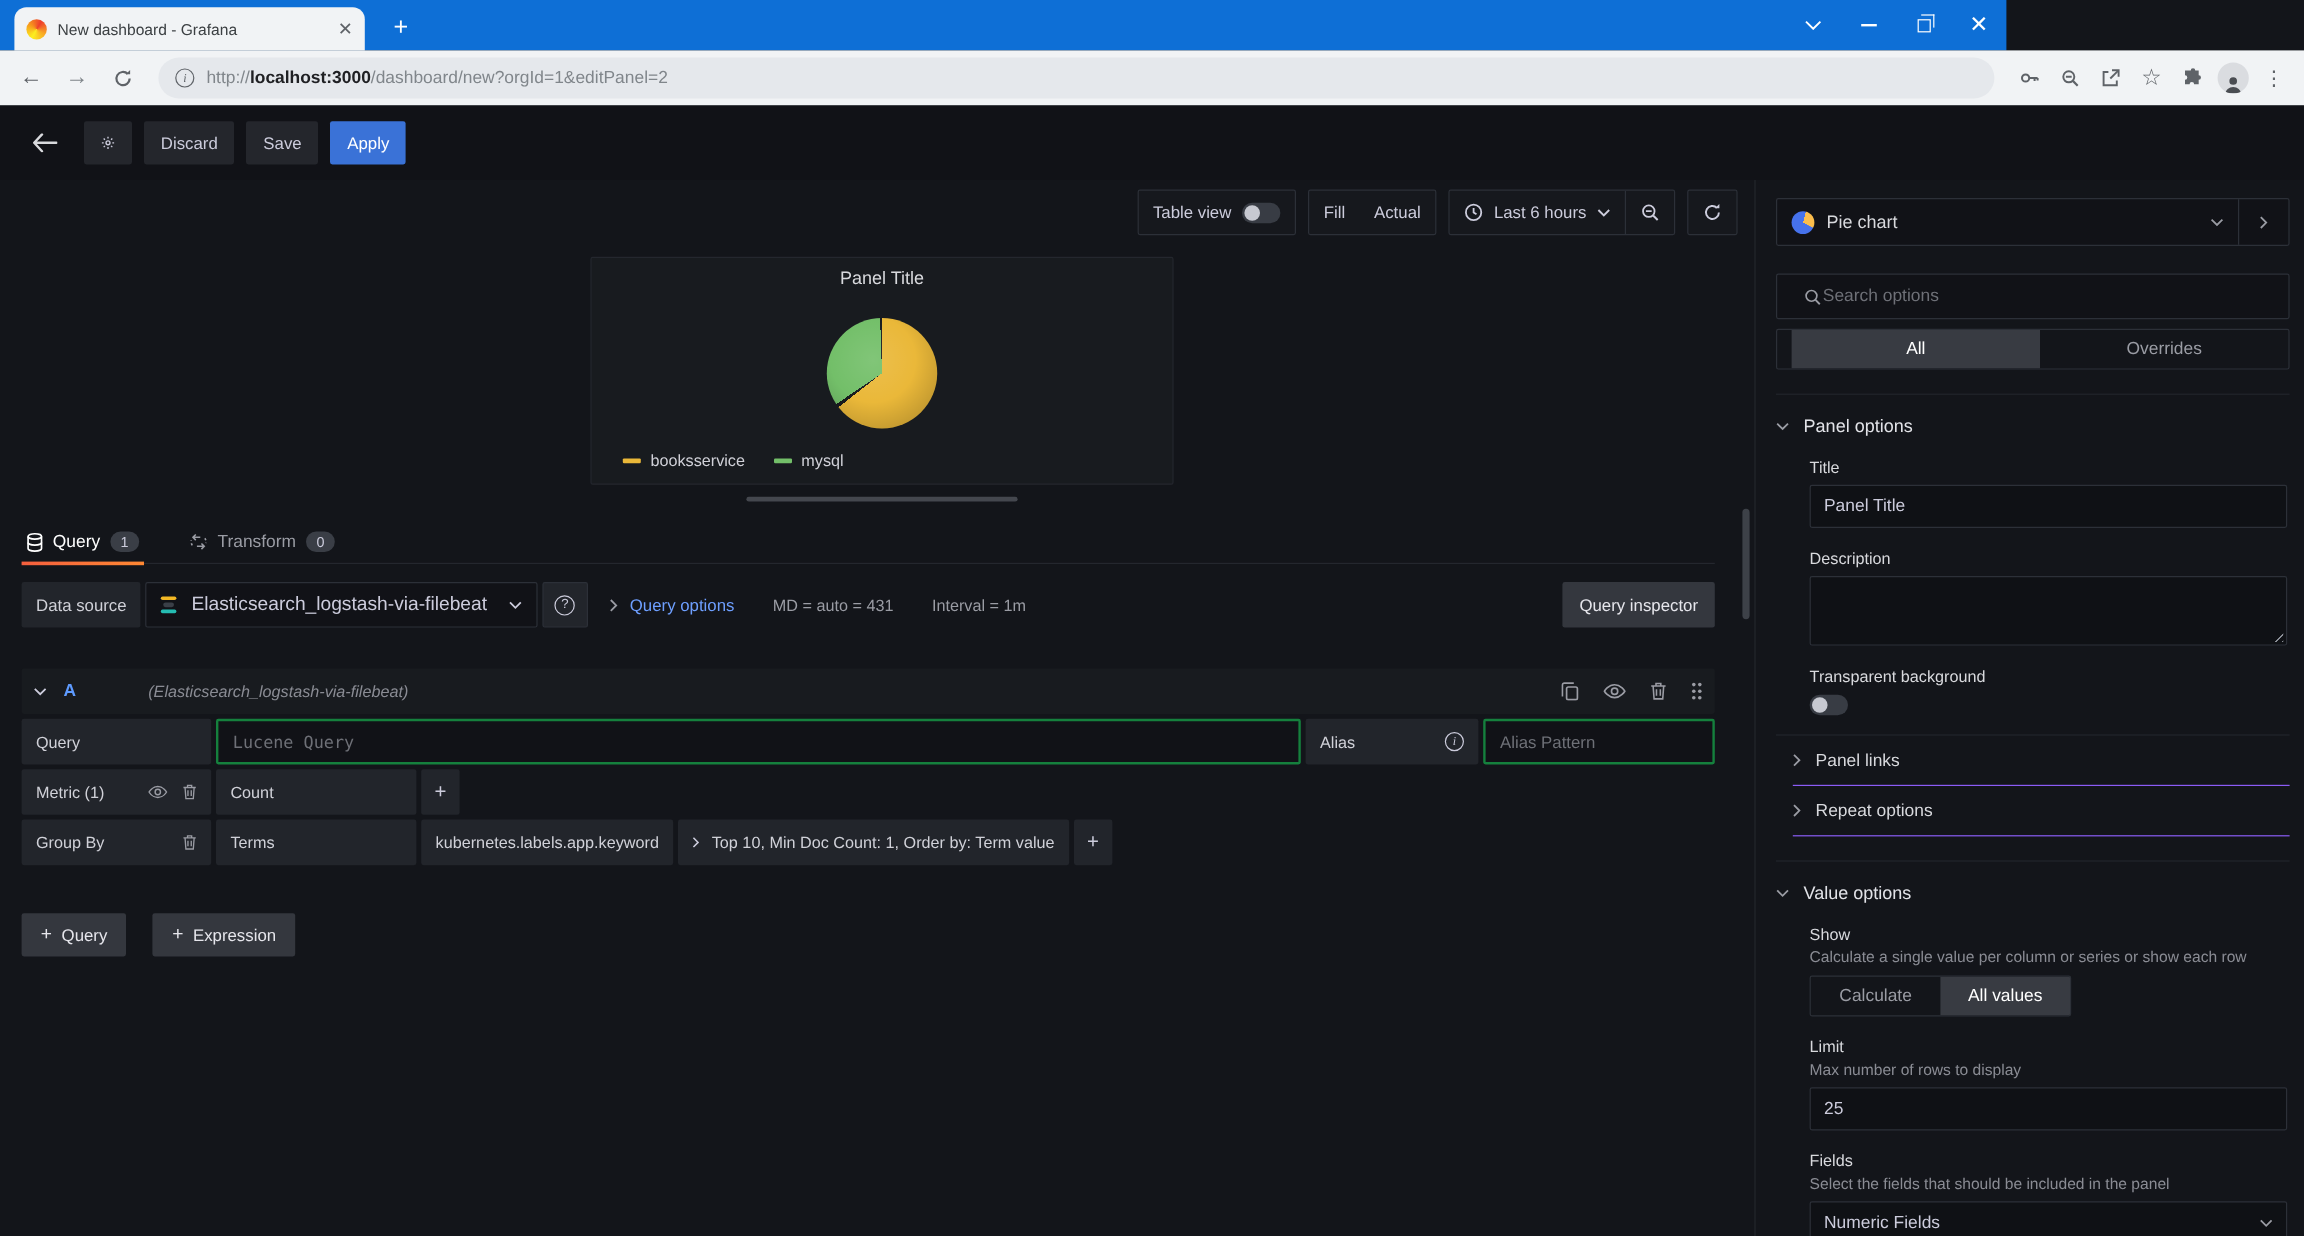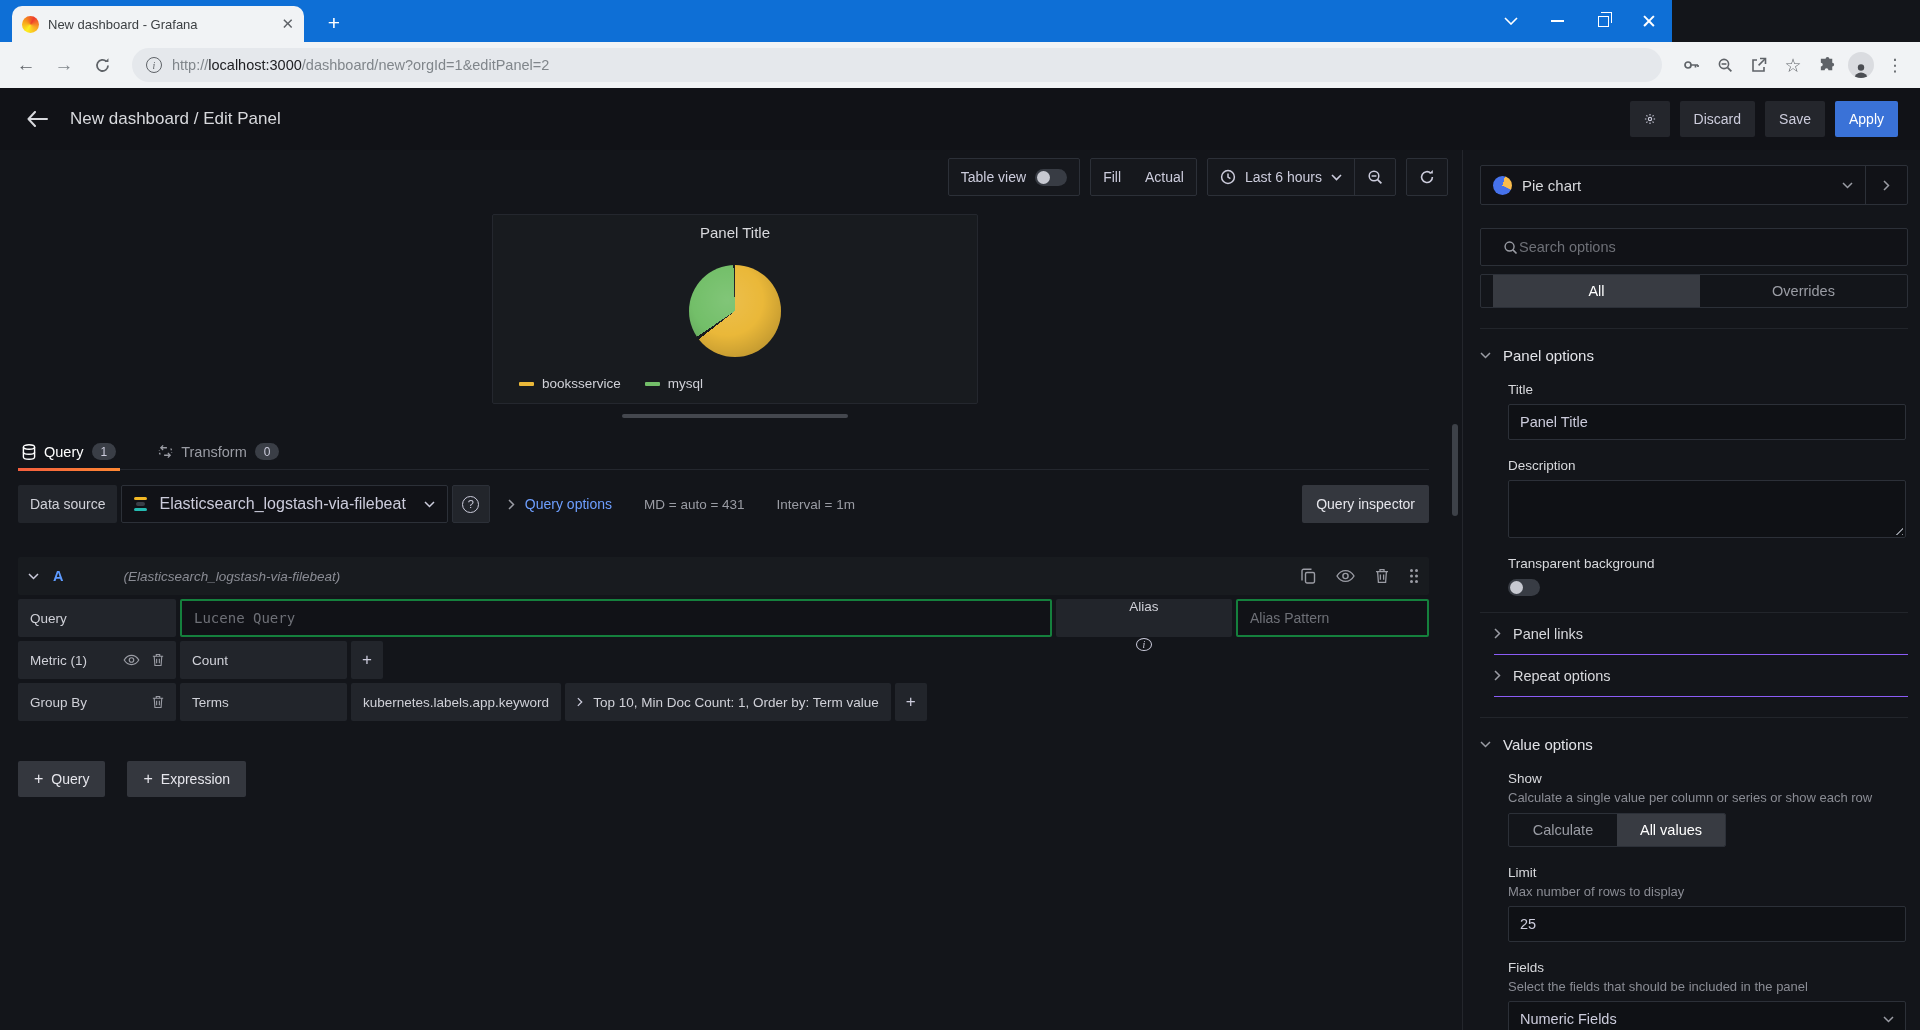--- a/index.html
+++ b/index.html
@@ -28,21 +28,21 @@
   .toolbar { position:absolute; left:0; top:42px; width:1920px; height:46px; background:#f1f3f5;
     display:flex; align-items:center; padding:0 10px; gap:6px; }
   .nav-ic { width:32px; height:32px; display:flex; align-items:center; justify-content:center;
     color:#5f6368; font-size:19px; }
   .omnibox { flex:1; height:34px; margin:0 8px; background:#e5e8ec; border-radius:17px;
     display:flex; align-items:center; padding:0 14px; gap:10px; }
   .info-circle { width:16px; height:16px; border:1.4px solid #5f6368; border-radius:50%;
     color:#5f6368; font-size:10px; display:flex; align-items:center; justify-content:center;
     font-family:"Liberation Serif",serif; font-style:italic; flex:none; }
   .url { font-size:14.5px; color:#80868b; white-space:nowrap; }
-  .url b { color:#202124; font-weight:400; }
+  .url b { color:#202124; font-weight:700; }
   .tb-icons { display:flex; align-items:center; gap:4px; }
   .tb-ic { width:30px; height:30px; display:flex; align-items:center; justify-content:center; color:#5f6368; }
   .avatar-c { width:26px; height:26px; border-radius:50%; background:#dadce0;
     display:flex; align-items:flex-end; justify-content:center; overflow:hidden; }
 
   
   .app { position:absolute; left:0; top:88px; width:1920px; height:942px; background:#13151a; color:#ccccdc; }
   .app-header { position:absolute; left:0; top:0; width:100%; height:62px; display:flex;
     align-items:center; padding:0 22px; gap:18px; background:#111217;}
   .back-btn { width:30px; height:30px; display:flex; align-items:center; justify-content:center; color:#d8d9dd; }
@@ -122,21 +122,21 @@
     padding:0 12px; font-size:13.5px; font-weight:500; color:#d0d1d8; gap:12px; }
   .q-label .spacer { flex:1; }
   .q-input { flex:1; background:#111217; border:2px solid #15803d; border-radius:2px;
     color:#ccccdc; padding:0 12px; font-size:14px; }
   .q-input.mono::placeholder { font-family:"DejaVu Sans Mono", monospace; }
   .q-input::placeholder { color:#6e7077; }
   .q-btnbox { background:#22252b; border-radius:2px; display:flex; align-items:center;
     padding:0 12px; font-size:13.5px; color:#d0d1d8; }
   .w-count { width:167px; }
   .plus-box { width:32px; justify-content:center; font-size:17px; color:#ccccdc; }
-  .alias-label { width:176px;flex-direction:column; }
+  .alias-label { width:144px; }
   .alias-input { flex:none; width:193px; }
   .settings-box { gap:10px; }
   .footer-btns { margin-top:40px; display:flex; gap:22px; }
   .sec-btn { background:#34373e; border-radius:2px; height:36px; display:flex; align-items:center;
     gap:8px; padding:0 16px; font-size:14px; color:#e6e6ec; }
   .sec-btn .plus { font-size:16px; }
 
   
   .sidebar { position:absolute; left:1466px; top:62px; width:454px; bottom:0; padding:0 12px 0 14px; }
   .viz-row { margin-top:15px; height:40px; border:1px solid #2c3038; border-radius:2px;
@@ -261,21 +261,20 @@
   </div>
 
   <div class="app">
 
     <div class="app-header">
       <div class="back-btn">
         <svg width="21" height="16" viewBox="0 0 21 16">
             <path d="M8 1 1.5 8 8 15M2 8h18" fill="none" stroke="#d8d9dd" stroke-width="2" stroke-linecap="round" stroke-linejoin="round"></path>
           </svg>
       </div>
-      <div class="page-title">New dashboard / Edit Panel</div>
       <div class="hdr-actions">
         <div class="btn icon-btn">
           <svg width="16" height="16" viewBox="0 0 16 16">
               <circle cx="8" cy="8" r="2.2" fill="none" stroke="#ccccdc" stroke-width="1.5"></circle>
               <path d="M8 1.2v2M8 12.8v2M1.2 8h2M12.8 8h2M3.2 3.2l1.4 1.4M11.4 11.4l1.4 1.4M12.8 3.2l-1.4 1.4M4.6 11.4l-1.4 1.4" stroke="#ccccdc" stroke-width="1.5"></path>
             </svg>
         </div>
         <div class="btn">Discard</div>
         <div class="btn">Save</div>
         <div class="btn btn-blue">Apply</div>

